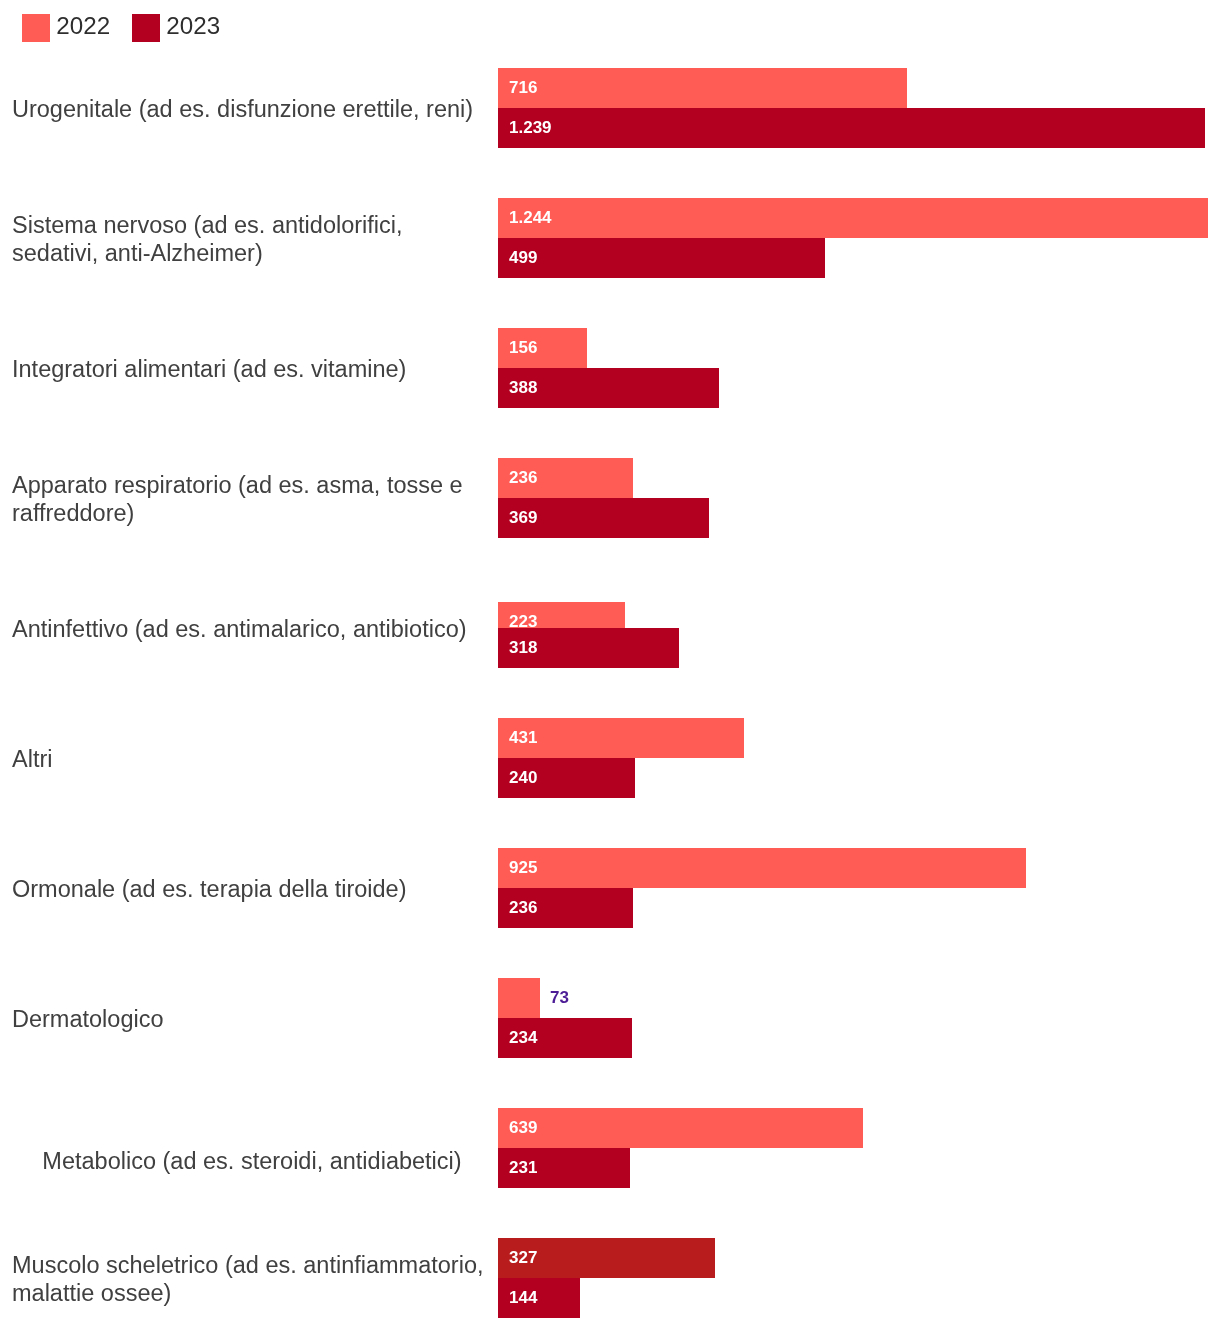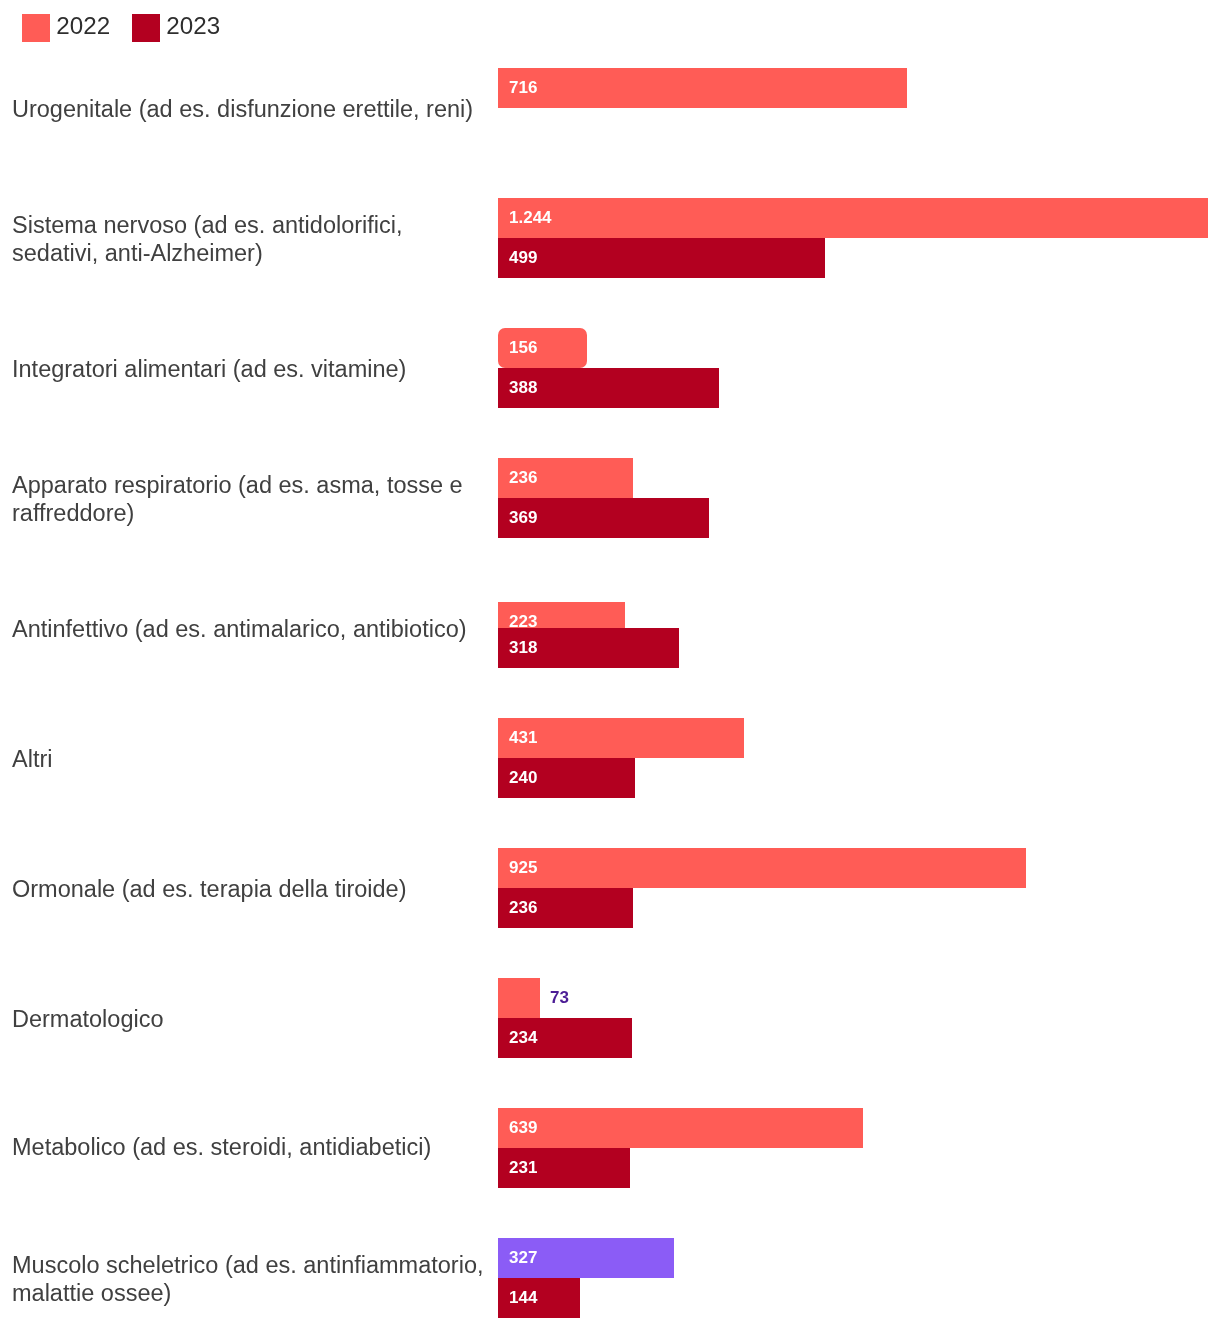--- a/index.html
+++ b/index.html
@@ -43,34 +43,37 @@
       <span class="legend-label">2023</span>
     </div>
   </div>
 
   <div class="rows">
   <div class="row" style="top: 68.2px;">
     <div class="cat-label" style="top: 26.95px;">Urogenitale (ad es. disfunzione erettile, reni)</div>
     <div class="bar bar-2022" style="width: 408.621px; background: rgb(255, 92, 86);">
       <span class="bar-val">716</span>
     </div>
+    <div class="bar bar-2023" style="width: 707.097px; background: rgb(179, 0, 32);">
+      <span class="bar-val">1.239</span>
+    </div>
   </div>
   <div class="row" style="top: 198.2px; padding-left: 9px;">
     <div class="cat-label" style="top: 12.85px;">Sistema nervoso (ad es. antidolorifici,
 sedativi, anti-Alzheimer)</div>
     <div class="bar bar-2022" style="width: 709.951px; background: rgb(255, 92, 86);">
       <span class="bar-val">1.244</span>
     </div>
     <div class="bar bar-2023" style="width: 327px; background: rgb(179, 0, 32);">
       <span class="bar-val">499</span>
     </div>
   </div>
   <div class="row" style="top: 328.2px;">
     <div class="cat-label" style="top: 26.95px;">Integratori alimentari (ad es. vitamine)</div>
-    <div class="bar bar-2022" style="width: 89.0292px; background: rgb(255, 92, 86); border-radius: 7px;">
+    <div class="bar bar-2022" style="width: 89.0292px; background: rgb(255, 92, 86);">
       <span class="bar-val">156</span>
     </div>
     <div class="bar bar-2023" style="width: 221.432px; background: rgb(179, 0, 32);">
       <span class="bar-val">388</span>
     </div>
   </div>
   <div class="row" style="top: 458.2px; padding-left: 40px;">
     <div class="cat-label" style="top: 12.85px;">Apparato respiratorio (ad es. asma, tosse e
 raffreddore)</div>
     <div class="bar bar-2022" style="width: 134.685px; background: rgb(255, 92, 86);">
@@ -110,32 +113,32 @@
   <div class="row" style="top: 978.2px;">
     <div class="cat-label" style="top: 26.95px;">Dermatologico</div>
     <div class="bar bar-2022" style="width: 41.6611px; background: rgb(255, 92, 86);">
       <span class="bar-val outside" style="left: 52.1611px;">73</span>
     </div>
     <div class="bar bar-2023" style="width: 133.544px; background: rgb(179, 0, 32);">
       <span class="bar-val">234</span>
     </div>
   </div>
   <div class="row" style="top: 1108.2px;">
-    <div class="cat-label" style="top: 25px;">Metabolico (ad es. steroidi, antidiabetici)</div>
+    <div class="cat-label" style="top: 39px; text-align: center;">Metabolico (ad es. steroidi, antidiabetici)</div>
     <div class="bar bar-2022" style="width: 364.677px; background: rgb(255, 92, 86);">
       <span class="bar-val">639</span>
     </div>
     <div class="bar bar-2023" style="width: 131.832px; background: rgb(179, 0, 32);">
       <span class="bar-val">231</span>
     </div>
   </div>
   <div class="row" style="top: 1238.2px;">
     <div class="cat-label" style="top: 12.85px;">Muscolo scheletrico (ad es. antinfiammatorio,
 malattie ossee)</div>
-    <div class="bar bar-2022" style="width: 176px; background: #8b5cf6;">
+    <div class="bar bar-2022" style="width: 217px; background: #b91c1c;">
       <span class="bar-val">327</span>
     </div>
     <div class="bar bar-2023" style="width: 82.1808px; background: rgb(179, 0, 32);">
       <span class="bar-val">144</span>
     </div>
   </div>  
     </div>
 
 </div>
 

